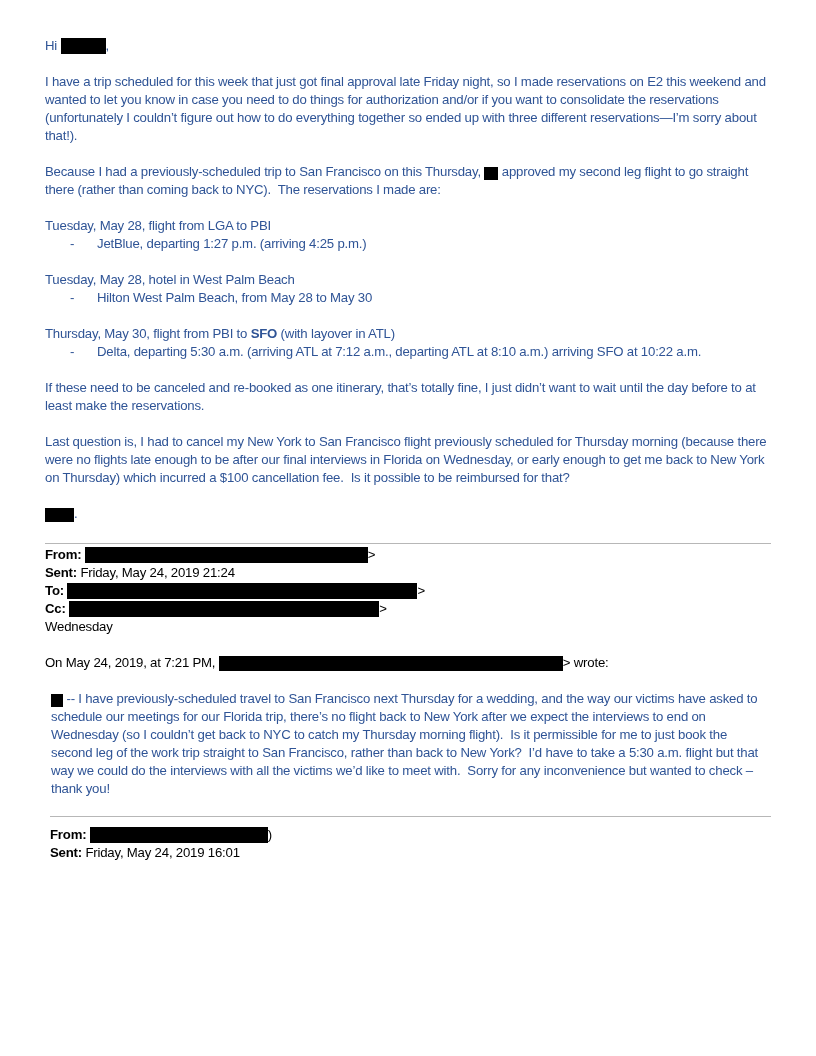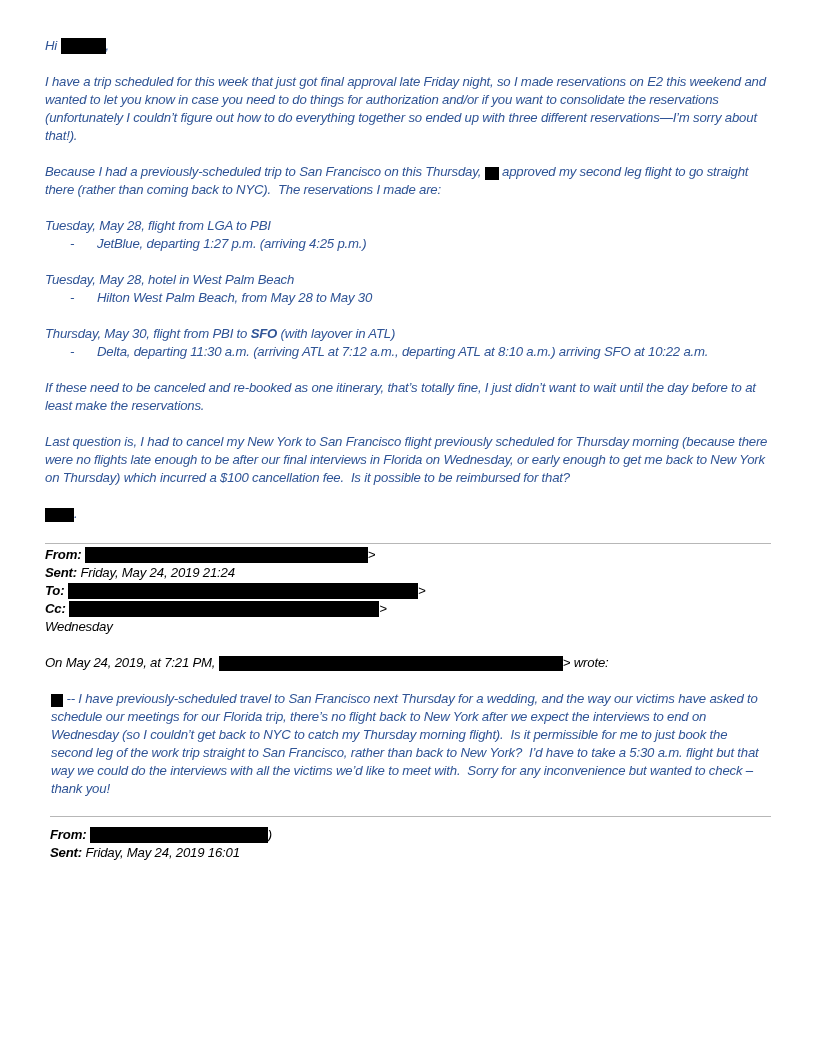--- a/index.html
+++ b/index.html
@@ -17,21 +17,21 @@
     box-sizing:border-box;
     background:var(--pagebg);
     padding:37px 45px 0 45px;
     overflow:hidden;
     font-family:"Liberation Sans",sans-serif;
     font-size:13.2px;
     line-height:18px;
     letter-spacing:-0.2px;
     color:var(--black);
   }
-  .para{margin:0 0 18px;white-space:pre-wrap;font-style:italic;}
+  .para{margin:0 0 18px;white-space:pre-wrap;}
   .blue{color:var(--blue);}
   .tight{margin-bottom:0;}
   .bullet{padding-left:25px;}
   .dash{display:inline-block;width:27px;}
   .quote{margin-left:6px;}
   .indent2{margin-left:5px;}
   .hdr b{letter-spacing:-0.2px;}
   .redact{
     display:inline-block;
     background:var(--redact);
@@ -48,21 +48,21 @@
 <div class="page">
   <div>
       <div class="para blue"><span>Hi </span><span class="redact" style="width: 45px; height: 16px;"></span><span>,</span></div>
       <div class="para blue"><span>I have a trip scheduled for this week that just got final approval late Friday night, so I made reservations on E2 this weekend and wanted to let you know in case you need to do things for authorization and/or if you want to consolidate the reservations (unfortunately I couldn’t figure out how to do everything together so ended up with three different reservations—I’m sorry about that!).</span></div>
       <div class="para blue"><span>Because I had a previously-scheduled trip to San Francisco on this Thursday, </span><span class="redact" style="width: 14px; height: 13px;"></span><span> approved my second leg flight to go straight there (rather than coming back to NYC).  The reservations I made are:</span></div>
       <div class="para blue tight"><span>Tuesday, May 28, flight from LGA to PBI</span></div>
       <div class="para blue bullet"><span class="dash">-</span><span>JetBlue, departing 1:27 p.m. (arriving 4:25 p.m.)</span></div>
       <div class="para blue tight"><span>Tuesday, May 28, hotel in West Palm Beach</span></div>
       <div class="para blue bullet"><span class="dash">-</span><span>Hilton West Palm Beach, from May 28 to May 30</span></div>
       <div class="para blue tight"><span>Thursday, May 30, flight from PBI to </span><b>SFO</b><span> (with layover in ATL)</span></div>
-      <div class="para blue bullet"><span class="dash">-</span><span>Delta, departing 11:30 a.m. (arriving ATL at 7:12 a.m., departing ATL at 8:10 a.m.) arriving SFO at 10:22 a.m.</span></div>
+      <div class="para blue bullet"><span class="dash">-</span><span>Delta, departing 5:30 a.m. (arriving ATL at 7:12 a.m., departing ATL at 8:10 a.m.) arriving SFO at 10:22 a.m.</span></div>
       <div class="para blue"><span>If these need to be canceled and re-booked as one itinerary, that’s totally fine, I just didn’t want to wait until the day before to at least make the reservations.</span></div>
       <div class="para blue"><span>Last question is, I had to cancel my New York to San Francisco flight previously scheduled for Thursday morning (because there were no flights late enough to be after our final interviews in Florida on Wednesday, or early enough to get me back to New York on Thursday) which incurred a $100 cancellation fee.  Is it possible to be reimbursed for that?</span></div>
       <div class="para blue"><span class="redact" style="width: 29px; height: 14px;"></span><span>.</span></div>
       <hr class="rule1">
       <div class="para hdr tight"><b>From:</b><span> </span><span class="redact" style="width: 283px; height: 16px;"></span><span>&gt;</span></div>
       <div class="para hdr tight"><b>Sent:</b><span> Friday, May 24, 2019 21:24</span></div>
       <div class="para hdr tight"><b>To:</b><span> </span><span class="redact" style="width: 350px; height: 16px;"></span><span>&gt;</span></div>
       <div class="para hdr tight"><b>Cc:</b><span> </span><span class="redact" style="width: 310px; height: 16px;"></span><span>&gt;</span></div>
       <div class="para "><span>Wednesday</span></div>
       <div class="para "><span>On May 24, 2019, at 7:21 PM, </span><span class="redact" style="width: 344px; height: 15px;"></span><span>&gt; wrote:</span></div>

